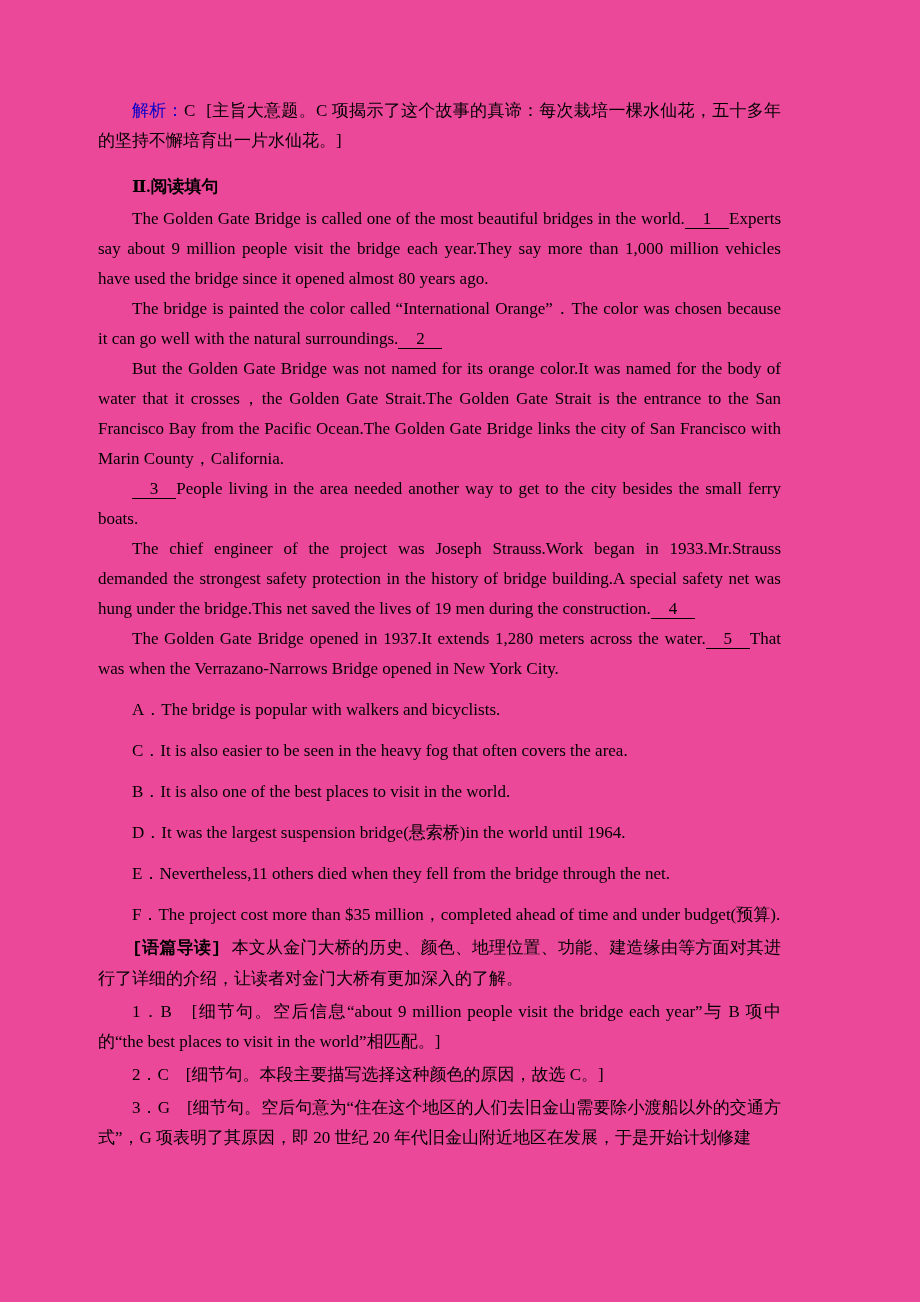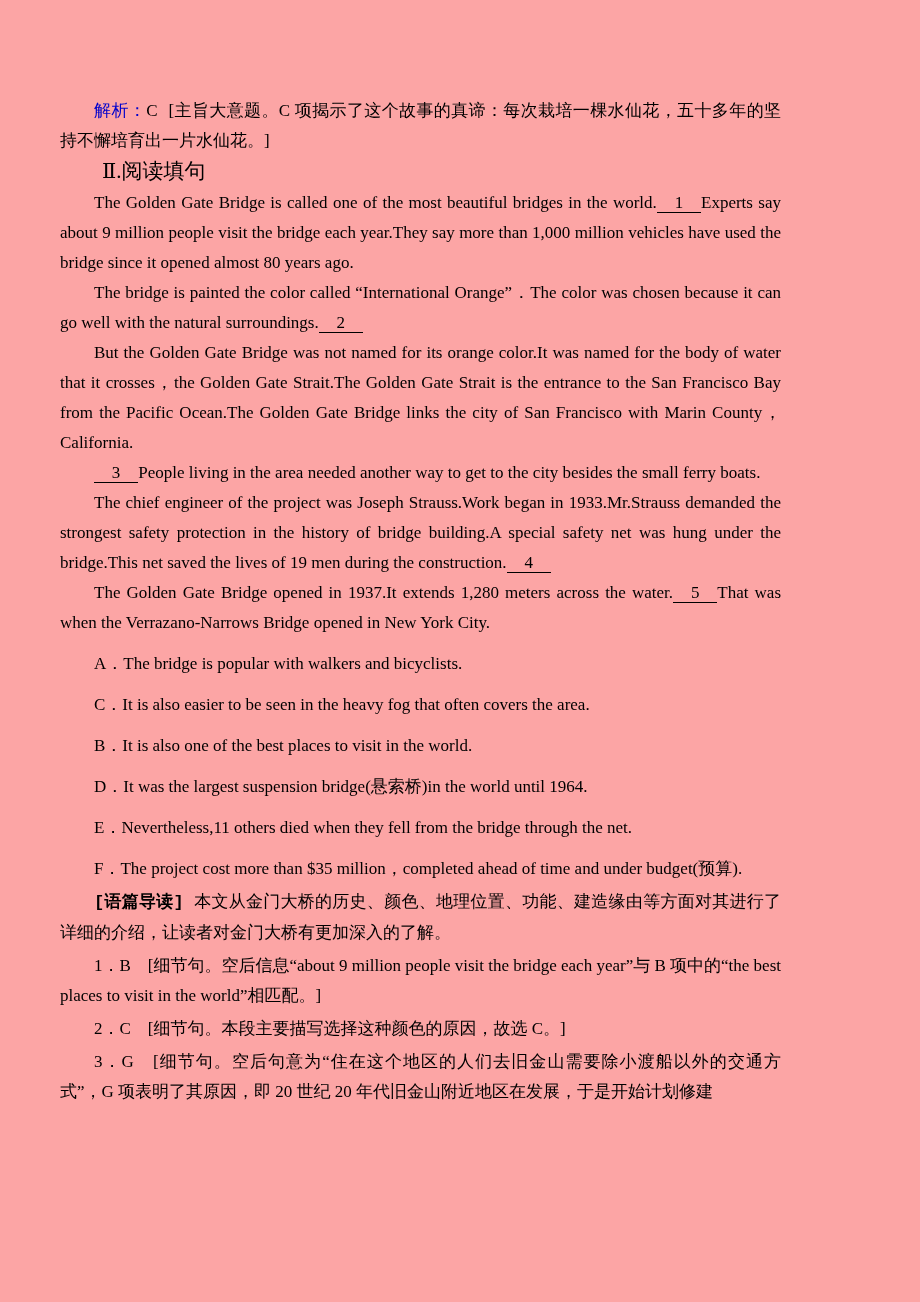--- a/index.html
+++ b/index.html
@@ -5,36 +5,36 @@
   html, body {
     margin: 0;
     padding: 0;
     background: #ffffff;
   }
   .page {
     box-sizing: border-box;
     width: 920px;
     height: 1302px;
     overflow: hidden;
-    padding: 96px 139px 40px 60px;
-    background: #fca5a5;
+    padding: 96px 139px 40px 98px;
+    background: #ec4899;
     color: #000000;
     font-family: "Liberation Serif", "DejaVu Serif", serif;
     font-size: 17px;
     line-height: 30px;
     text-align: justify;
   }
   .para {
     margin: 0;
     text-indent: 2em;
   }
   .heading {
-    margin: 0 0 2px 0;
-    font-weight: 400;
-    font-size: 21px;
+    margin: 16px 0 2px 0;
+    font-weight: 700;
+    font-size: 17px;
   }
   .accent {
     color: #0000cc;
   }
   .ans-letter {
     margin-right: 0.65em;
   }
   .blank {
     border-bottom: 1px solid #000;
     padding: 0 1.05em;

